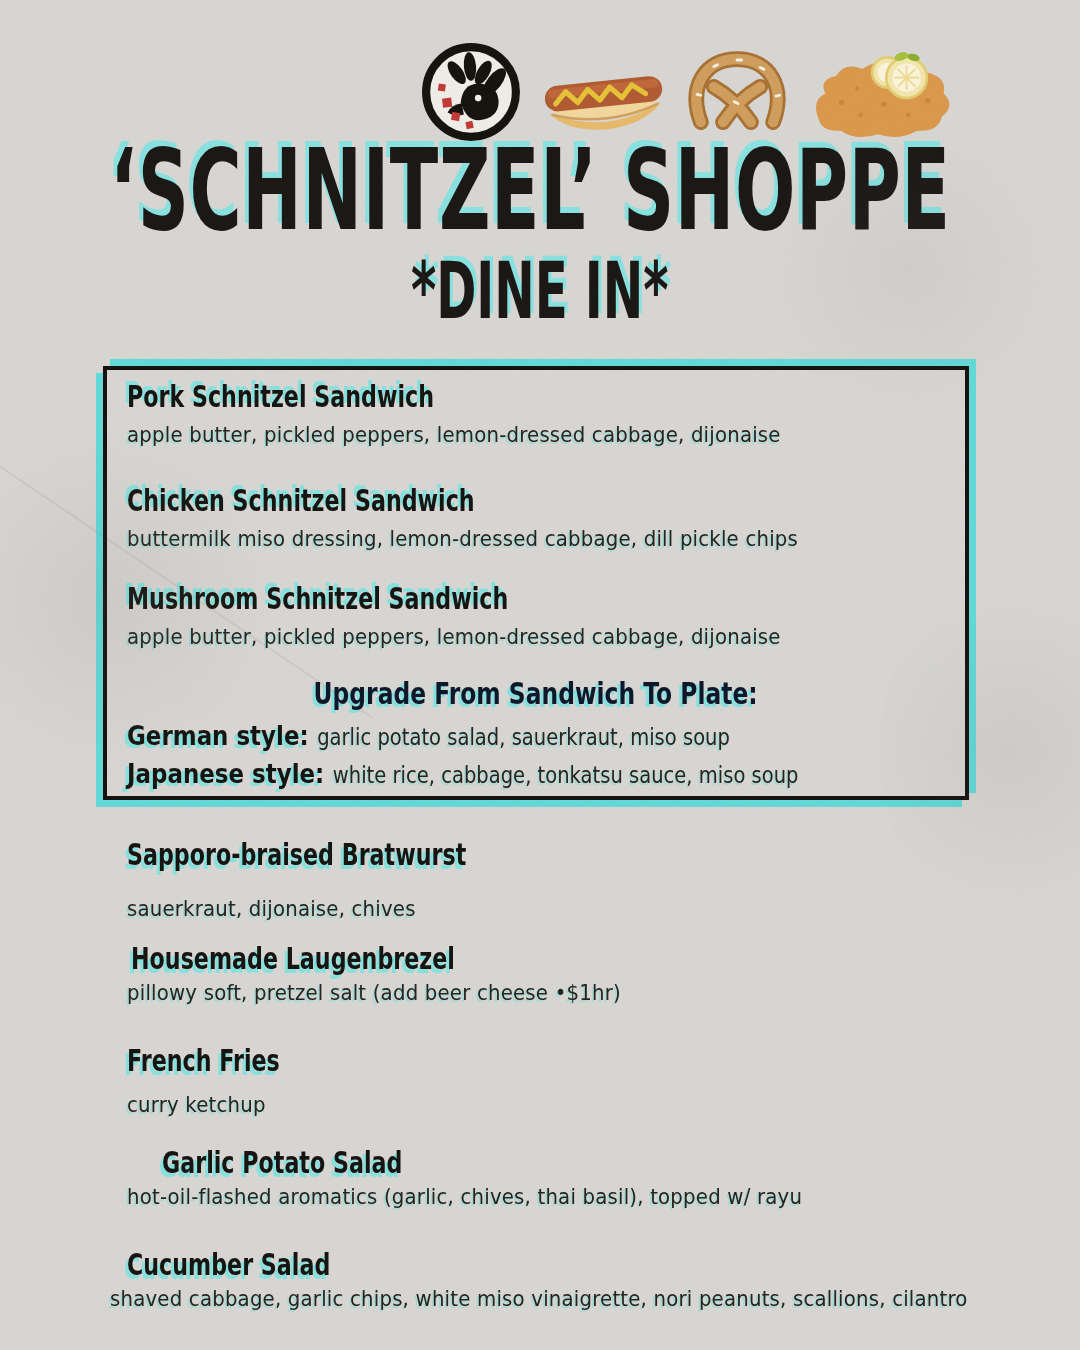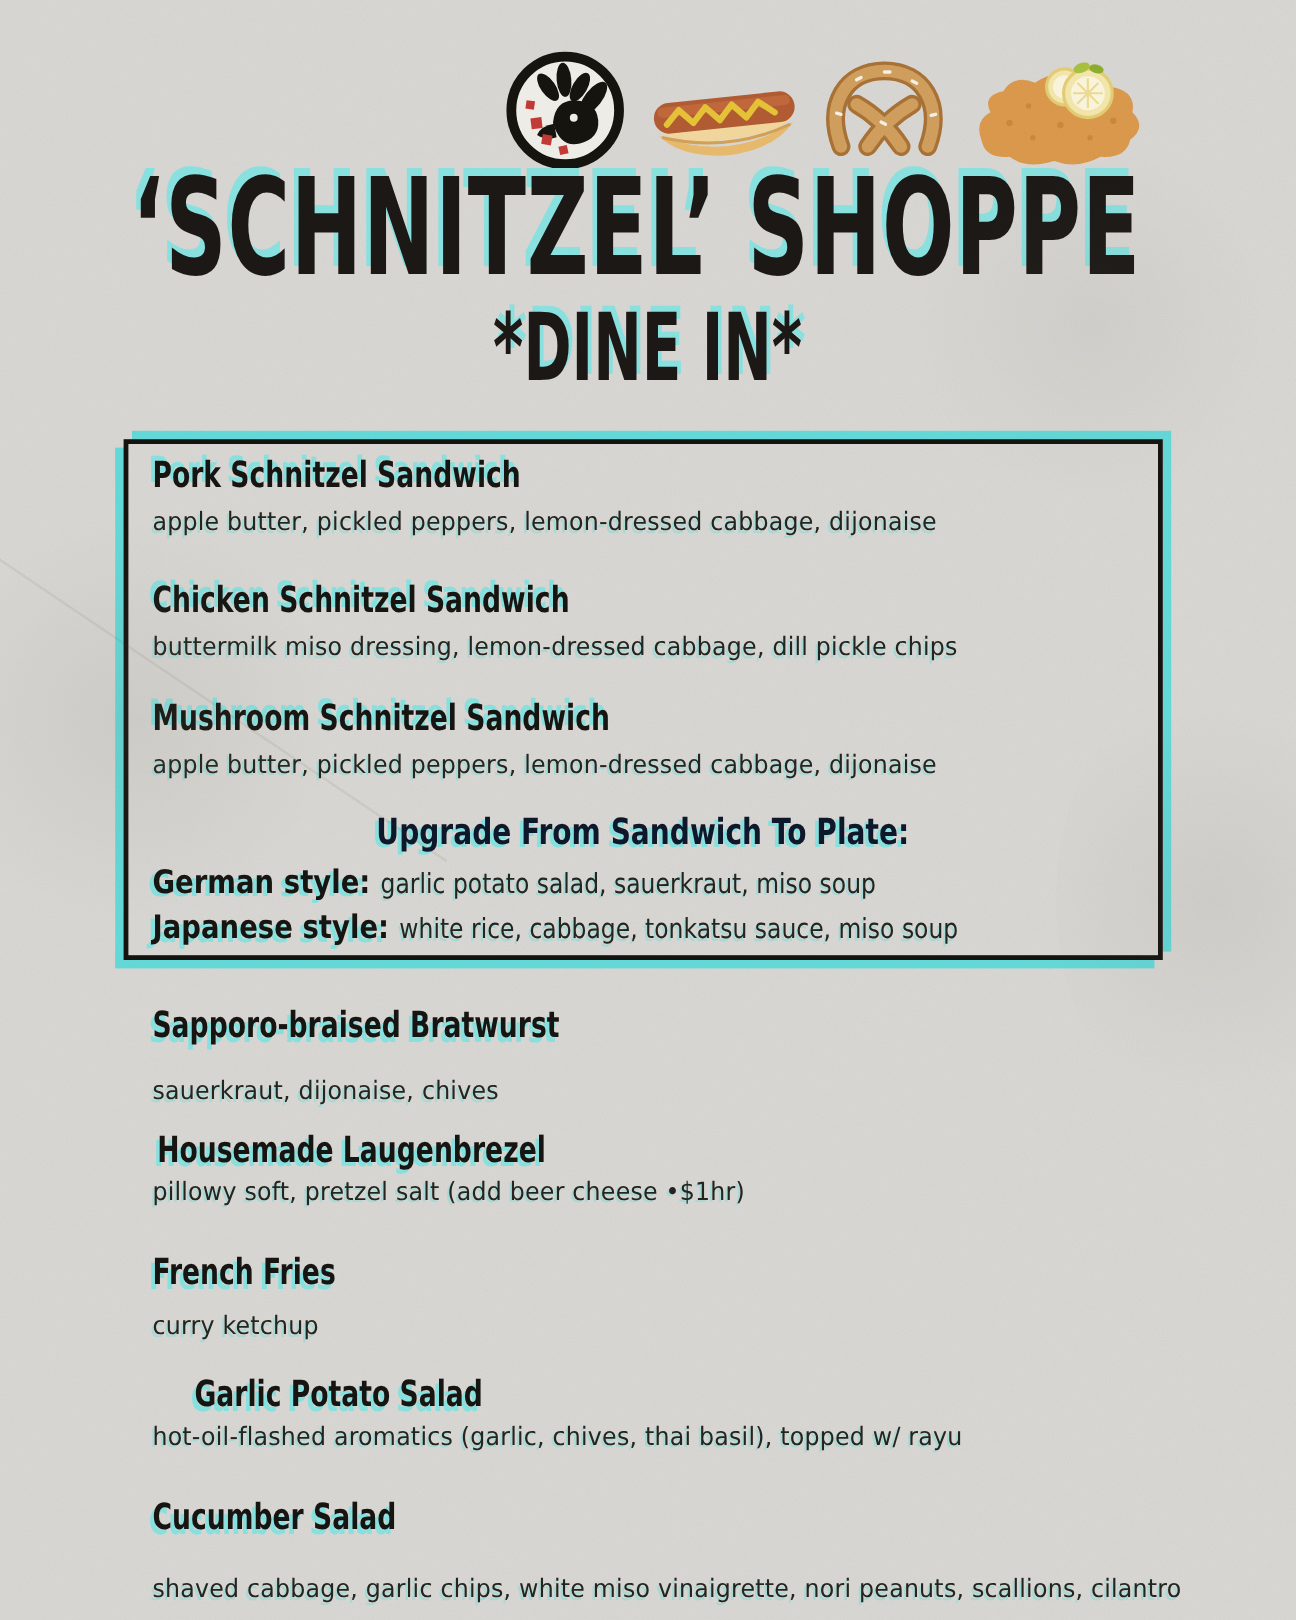--- a/index.html
+++ b/index.html
@@ -198,21 +198,21 @@
     <div class="item" style="left:127px;top:1146px;margin-left:35px;">
       <div class="item-h"><span class="squish">Garlic Potato Salad</span></div>
     </div>
     <div class="item desc" style="left:127px;top:1184px;">
       <span class="squish">hot-oil-flashed aromatics (garlic, chives, thai basil), topped w/ rayu</span>
     </div>
 
     <div class="item" style="left:127px;top:1248px;">
       <div class="item-h"><span class="squish">Cucumber Salad</span></div>
     </div>
-    <div class="item desc" style="left:127px;top:1286px;margin-top:25px;">
+    <div class="item desc" style="left:110px;top:1286px;">
       <span class="squish">shaved cabbage, garlic chips, white miso vinaigrette, nori peanuts, scallions, cilantro</span>
     </div>
   </div>
 
   <div class="stain s1"></div>
   <div class="stain s2"></div>
   <div class="stain s3"></div>
   <div class="crease"></div>
   <svg id="grain">
     <filter id="noiseF">

